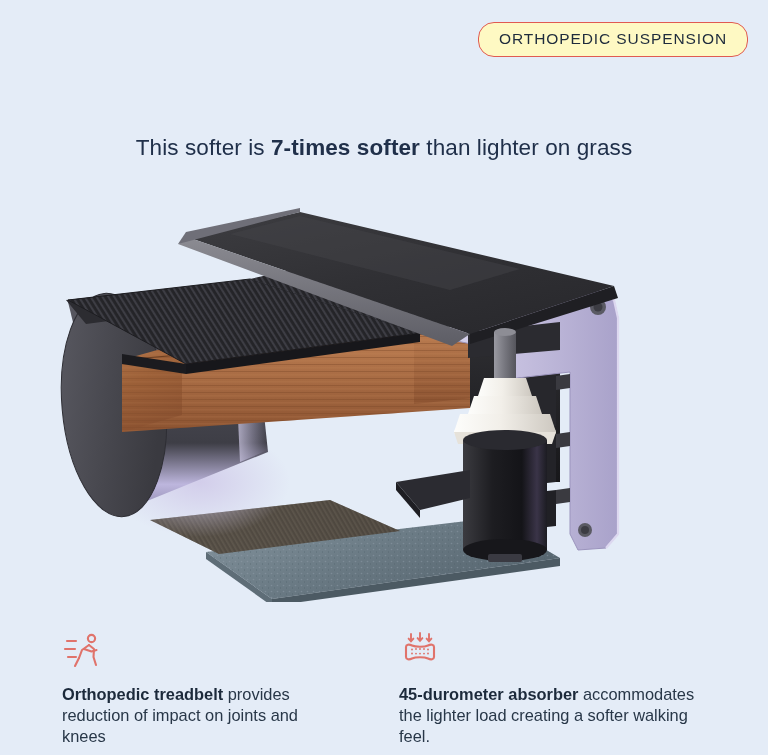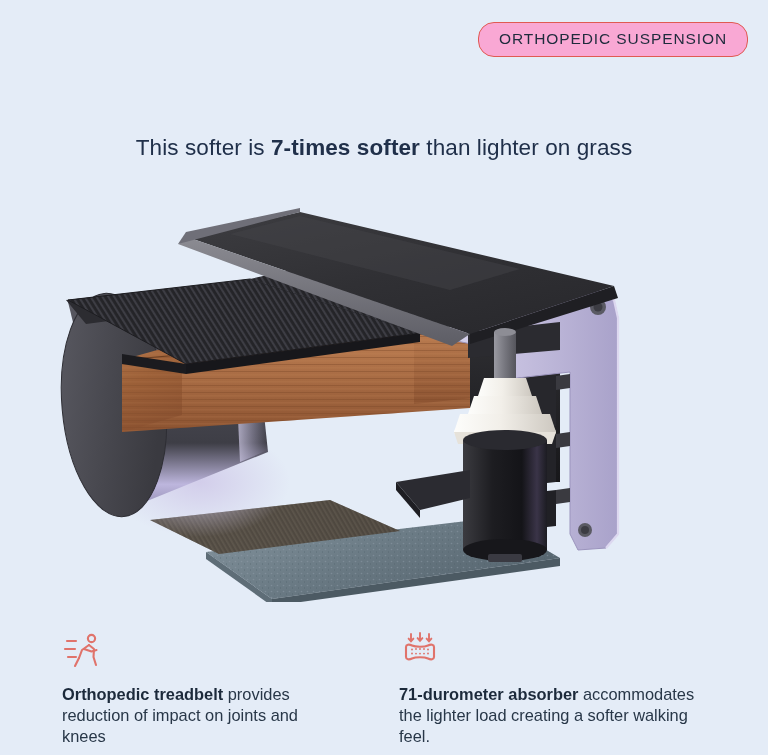--- a/index.html
+++ b/index.html
@@ -24,21 +24,21 @@
     display: flex;
     justify-content: flex-end;
   }
   .badge {
     border: 1.6px solid #e05a52;
     border-radius: 16px;
     padding: 8px 20px 9px 20px;
     font-size: 15.5px;
     letter-spacing: 0.9px;
     color: #1e2b3c;
-    background: #f9a8d4;
+    background: #fef9c3;
     white-space: nowrap;
     line-height: 1;
   }
 
   
   .headline {
     position: absolute;
     top: 135px;
     left: 0;
     width: 100%;
@@ -357,18 +357,18 @@
           <circle cx="29" cy="19.5" r="0.95"></circle>
           <circle cx="13" cy="23.5" r="0.95"></circle>
             <circle cx="17" cy="23.6" r="0.95"></circle>
           <circle cx="21" cy="23.6" r="0.95"></circle>
             <circle cx="25" cy="23.6" r="0.95"></circle>
           <circle cx="29" cy="23.5" r="0.95"></circle>
         </g>
       </svg>
     </span>
     <span class="feat-text">
-      <span class="feat-title">71-durometer absorber </span>
+      <span class="feat-title">45-durometer absorber </span>
       <span>accommodates the lighter load creating a softer walking feel.</span>
     </span>
   </div>
 
 </div>
 
 </body></html>

